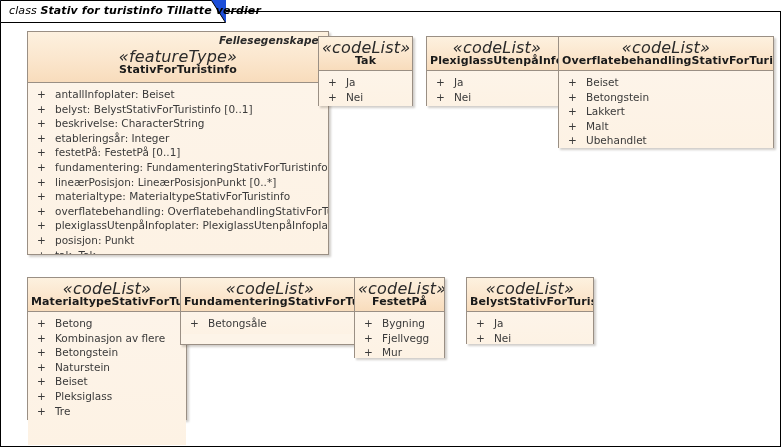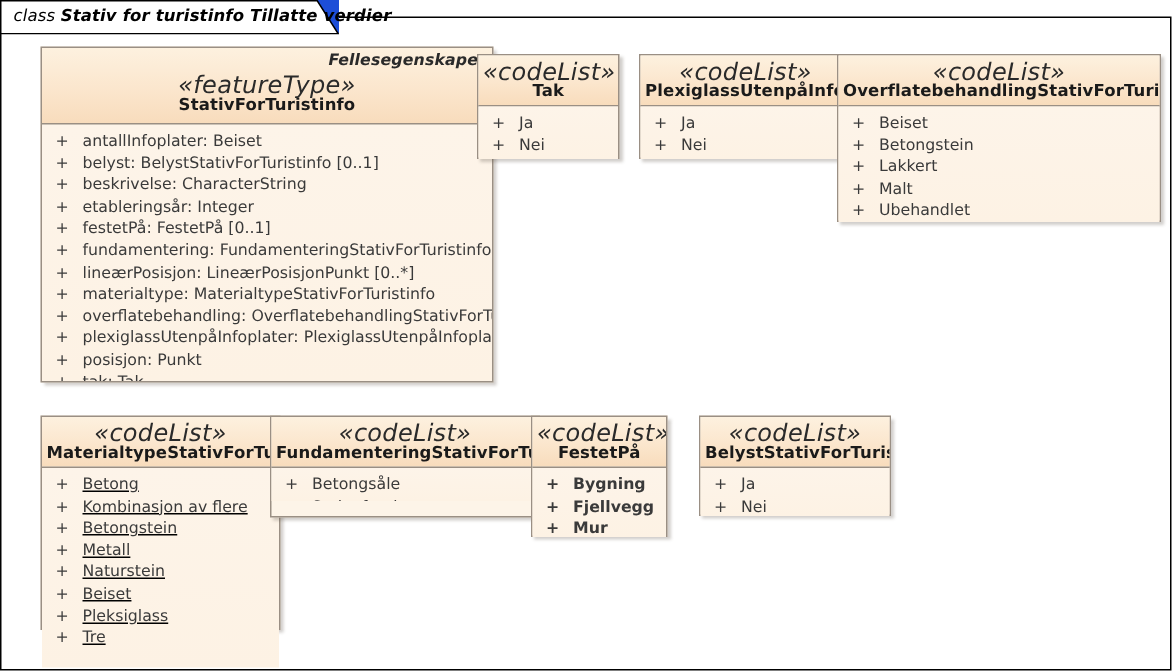--- a/index.html
+++ b/index.html
@@ -157,23 +157,23 @@
   #box-materialtype { left: 27px;  top: 277px; width: 160px; height: 143px; z-index: 3; }
   #box-fundament    { left: 180px; top: 277px; width: 180px; height: 68px;  z-index: 4; }
   #box-festet       { left: 354px; top: 277px; width: 91px;  height: 81px;  z-index: 5; }
   #box-belyst       { left: 466px; top: 277px; width: 128px; height: 67px;  z-index: 5; }
 
   #box-materialtype .uml-header,
   #box-fundament .uml-header,
   #box-festet .uml-header,
   #box-belyst .uml-header { height: 34px; }
 
-  #box-materialtype .uml-body { height: 133px; text-decoration: underline; }
+  #box-materialtype .uml-body { height: 133px; }
   #box-fundament .uml-body    { height: 22px; }
-  #box-festet .uml-body       { height: 46px; font-weight: bold; }
+  #box-festet .uml-body       { height: 46px; }
   #box-belyst .uml-body       { height: 32px; }
 </style>
 </head>
 <body>
 
 <div id="canvas">
 
   <div id="frame-border"></div>
 
   <div id="title-tab">
@@ -246,21 +246,20 @@
 
   <div class="uml-box" id="box-materialtype">
     <div class="uml-header">
       <span class="stereo">«codeList»</span>
       <span class="cname">MaterialtypeStativForTuristinfo</span>
     </div>
     <div class="uml-body">
       <div class="uml-attr"><span class="vis">+</span><span>Betong</span></div>
       <div class="uml-attr"><span class="vis">+</span><span>Kombinasjon av flere</span></div>
       <div class="uml-attr"><span class="vis">+</span><span>Betongstein</span></div>
-      <div class="uml-attr"><span class="vis">+</span><span>Metall</span></div>
       <div class="uml-attr"><span class="vis">+</span><span>Naturstein</span></div>
       <div class="uml-attr"><span class="vis">+</span><span>Beiset</span></div>
       <div class="uml-attr"><span class="vis">+</span><span>Pleksiglass</span></div>
       <div class="uml-attr"><span class="vis">+</span><span>Tre</span></div>
     </div>
   </div>
 
   <div class="uml-box" id="box-fundament">
     <div class="uml-header">
       <span class="stereo">«codeList»</span>

